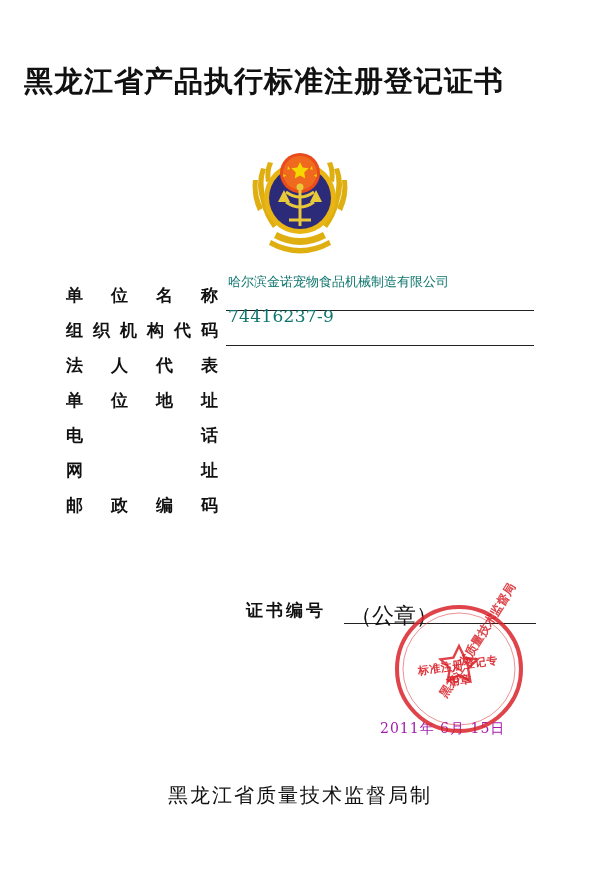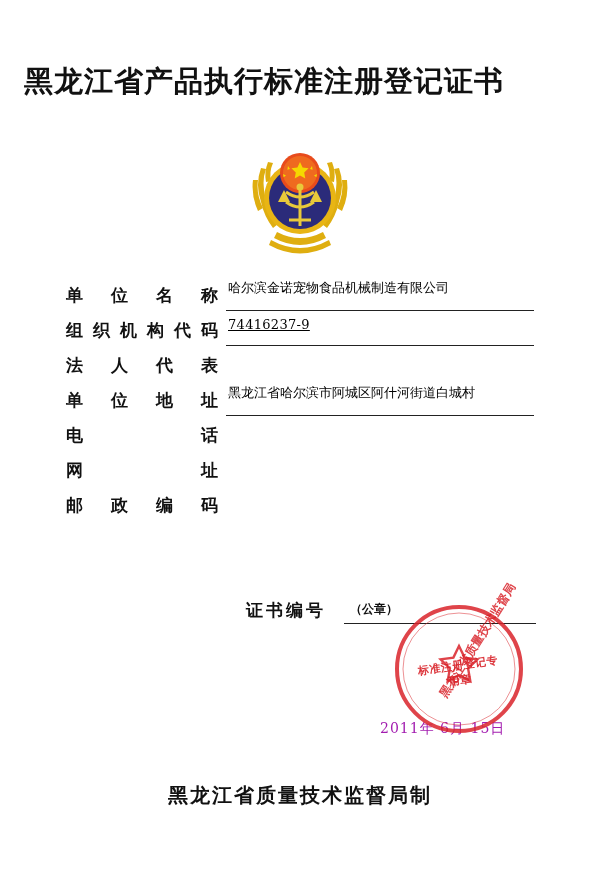--- a/index.html
+++ b/index.html
@@ -70,31 +70,30 @@
     position: absolute;
     left: 160px;
     right: 0;
     top: 0;
     height: 28px;
     border-bottom: 1px solid #222;
   }
   .field-value {
     position: absolute;
     left: 2px;
-    bottom: 13px;
+    bottom: 19px;
     font-family: "DejaVu Serif", "Liberation Serif", serif;
     font-size: 13px;
-    color: #000000;
+    color: #0f766e;
     white-space: nowrap;
   }
   .field-value.latin {
     font-family: "DejaVu Serif", "Liberation Serif", serif;
-    font-size: 13px;
+    font-size: 17px;
     letter-spacing: 0.3px;
-    text-decoration: underline;
   }
 
   
   .lower {
     position: absolute;
     top: 595px;
     left: 246px;
     width: 290px;
   }
   .lower-row {
@@ -117,22 +116,22 @@
     left: 98px;
     right: 0;
     top: 28px;
     border-bottom: 1px solid #222;
   }
   .lower-value {
     position: absolute;
     left: 104px;
     top: 6px;
     font-family: "DejaVu Serif", "Liberation Serif", serif;
-    font-weight: bold;
-    font-size: 12px;
+    font-weight: normal;
+    font-size: 22px;
     color: #111;
     white-space: nowrap;
   }
 
   
   .date-row {
     position: absolute;
     top: 720px;
     left: 380px;
     width: 160px;
@@ -183,21 +182,21 @@
   }
 
   
   .footer {
     position: absolute;
     top: 782px;
     left: 0;
     width: 600px;
     text-align: center;
     font-family: "DejaVu Serif", "Liberation Serif", serif;
-    font-weight: bold;
+    font-weight: normal;
     font-size: 20px;
     letter-spacing: 2px;
     color: #111;
   }
 </style>
 </head>
 <body>
 
 <div class="title">黑龙江省产品执行标准注册登记证书</div>
 
@@ -285,23 +284,20 @@
     </div>
   </div>
 
   <div class="field-row">
     <div class="field-label">
       <span>单</span>
       <span>位</span>
       <span>地</span>
       <span>址</span>
     </div>
-    <div class="field-value-wrap">
-      <div class="field-value">黑龙江省哈尔滨市阿城区阿什河街道白城村</div>
-    </div>
   </div>
 
   <div class="field-row">
     <div class="field-label">
       <span>电</span>
       <span>话</span>
     </div>
   </div>
 
   <div class="field-row">

